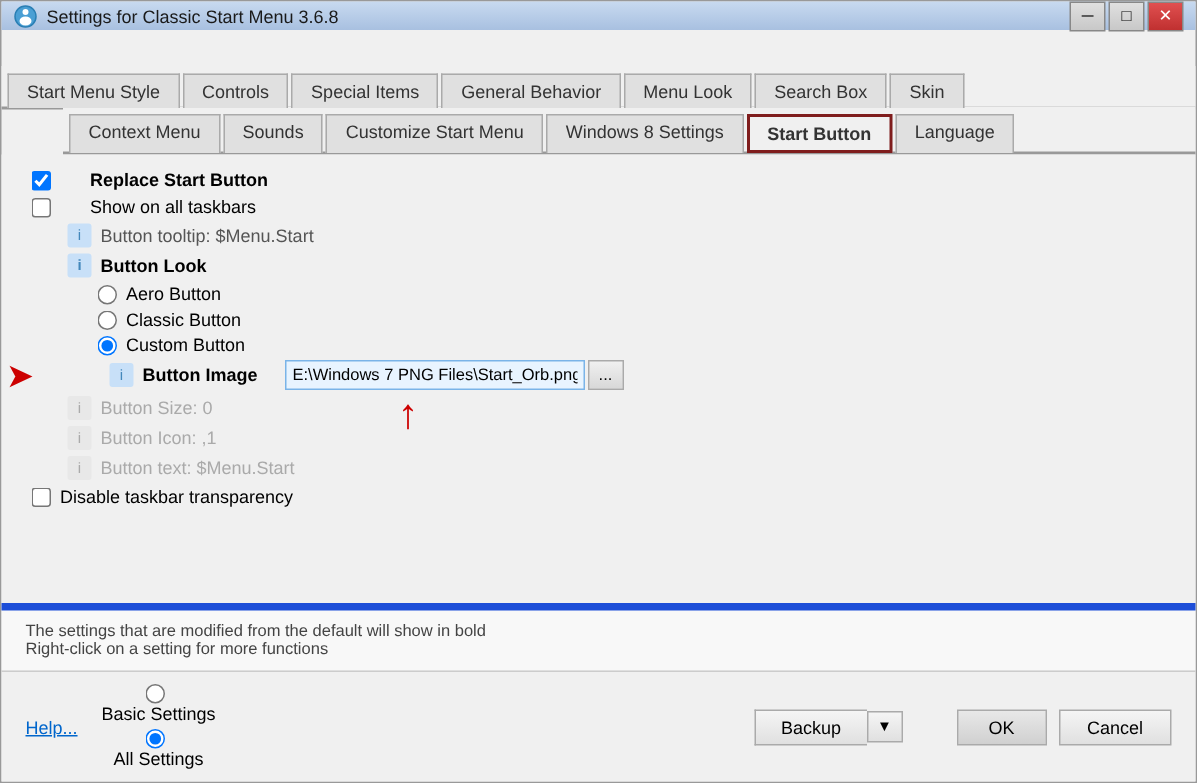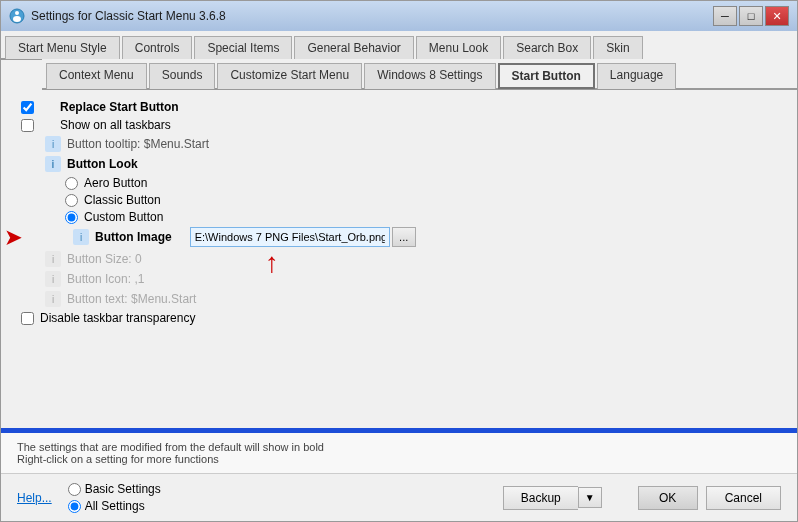--- a/index.html
+++ b/index.html
@@ -18,21 +18,21 @@
       width: 798px;
       height: 522px;
       background: #f0f0f0;
       border: 1px solid #999;
       display: flex;
       flex-direction: column;
       box-shadow: 2px 2px 8px rgba(0,0,0,0.3);
     }
     .title-bar {
       background: linear-gradient(to bottom, #c8daf0, #a8c0e0);
-      height: 30px;
+      height: 19px;
       display: flex;
       align-items: center;
       justify-content: space-between;
       padding: 0 8px;
       flex-shrink: 0;
     }
     .title-bar-icon {
       width: 16px;
       height: 16px;
       display: flex;
@@ -60,36 +60,37 @@
     }
     .title-btn.close-btn {
       background: linear-gradient(to bottom, #e05050, #c03030);
       color: white;
     }
     .tabs-row1, .tabs-row2 {
       display: flex;
       background: #f0f0f0;
       padding: 4px 4px 0 4px;
       flex-shrink: 0;
+      margin-top: 24px;
     }
     .tab {
       padding: 4px 12px;
       border: 1px solid #aaa;
       border-bottom: none;
       background: #e0e0e0;
       cursor: pointer;
       margin-right: 2px;
       font-size: 12px;
       color: #333;
       position: relative;
       top: 1px;
     }
     .tab.highlighted {
       background: #f0f0f0;
-      border: 2px solid #737373;
+      border: 2px solid #7f1d1d;
       z-index: 3;
       font-weight: bold;
     }
     .content-area {
       flex: 1;
       background: #f0f0f0;
       padding: 10px 16px;
       overflow: hidden;
     }
     .checkbox-row {
@@ -219,20 +220,21 @@
       align-items: center;
       justify-content: space-between;
       padding: 8px 16px;
       background: #f0f0f0;
       border-top: 1px solid #ccc;
       flex-shrink: 0;
     }
     .radio-settings-row {
       display: flex;
       align-items: center;
+      flex-direction: column;
     }
     .radio-settings-row input[type="radio"] {
       margin-right: 4px;
     }
     .footer-right {
       display: flex;
       gap: 8px;
       align-items: center;
     }
     .footer-btn {

